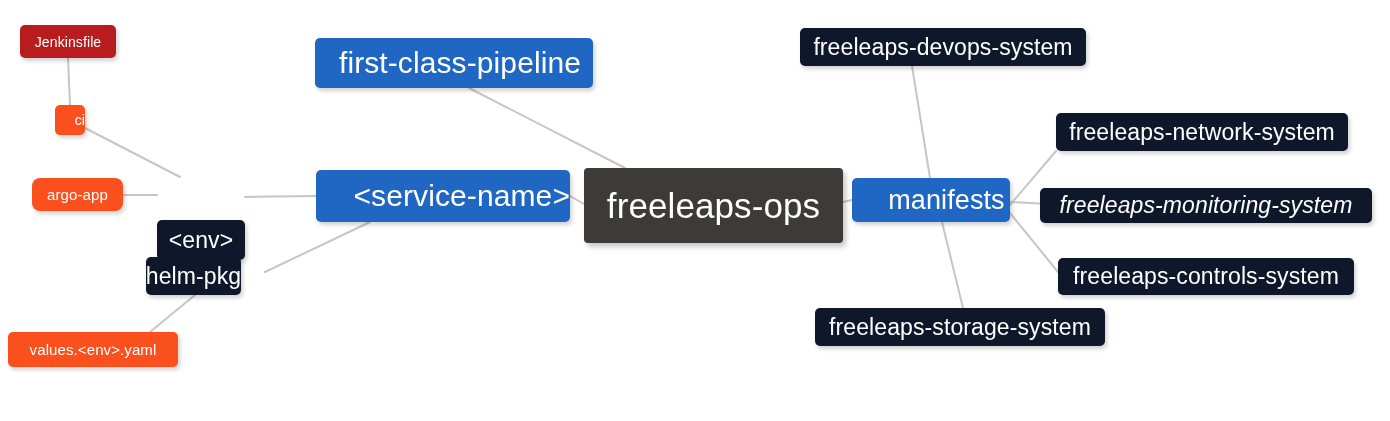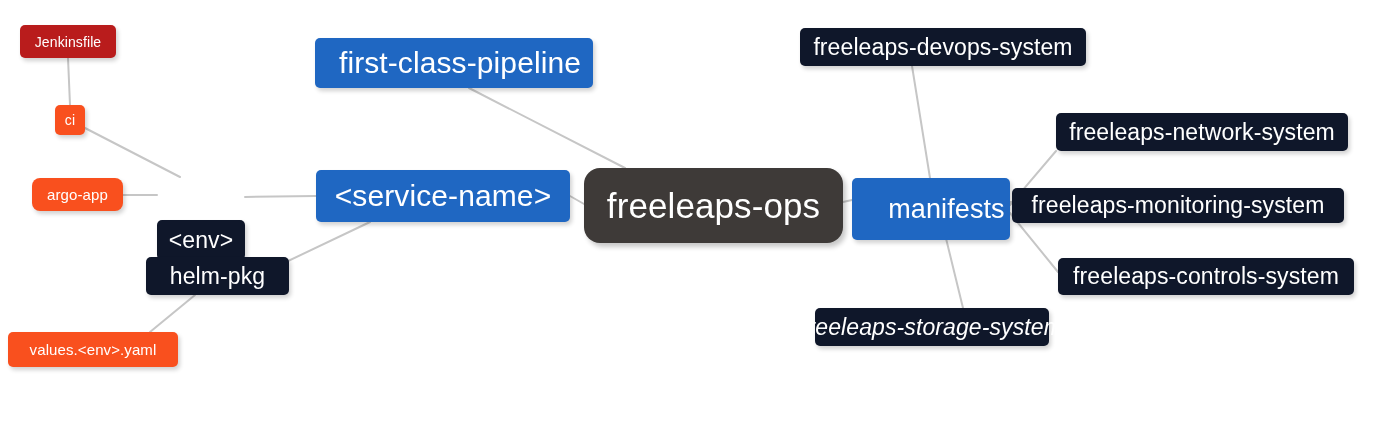--- a/index.html
+++ b/index.html
@@ -35,21 +35,21 @@
     color: #ffffff;
     border-radius: 5px;
     white-space: nowrap;
     box-shadow: 2px 3px 4px rgba(0,0,0,0.18);
     letter-spacing: 0.1px;
     line-height: 1;
     user-select: none;
   }
   .node-root {
     background: #3e3a38;
-    border-radius: 16px;
+    border-radius: 4px;
     font-size: 35px;
     box-shadow: 3px 4px 5px rgba(0,0,0,0.22);
   }
   .node-blue      { background: #1f67c2; }
   .node-green     { background: #0f172a; }
   .node-orange    { background: #b91c1c; }
   .node-red       { background: #f9501e; }
 
   .size-xl  { font-size: 30px; }
   .size-lg  { font-size: 27px; }
@@ -74,56 +74,56 @@
       <path d="M 930 178 L 912 66" stroke="#c6c6c6" stroke-width="2" fill="none" stroke-linecap="round"></path>
       <path d="M 1010 205 L 1056 151" stroke="#c6c6c6" stroke-width="2" fill="none" stroke-linecap="round"></path>
       <path d="M 1010 202 L 1048 204" stroke="#c6c6c6" stroke-width="2" fill="none" stroke-linecap="round"></path>
       <path d="M 1010 213 L 1058 272" stroke="#c6c6c6" stroke-width="2" fill="none" stroke-linecap="round"></path>
       <path d="M 942 222 L 963 308" stroke="#c6c6c6" stroke-width="2" fill="none" stroke-linecap="round"></path>
     </svg>
   <div id="node-layer">
       <div class="node node-root node-root" style="left: 584px; top: 168px; width: 259px; height: 75px;">
         <span>freeleaps-ops</span>
       </div>
-      <div class="node node-blue size-xl" style="left: 316px; top: 170px; width: 254px; height: 52px;">
+      <div class="node node-blue size-xl" style="left: 316px; top: 170px; width: 254px; height: 52px; justify-content: flex-end;">
         <span>&lt;service-name&gt;</span>
       </div>
       <div class="node node-blue size-xl" style="left: 315px; top: 38px; width: 278px; height: 50px; padding-left: 12px;">
         <span>first-class-pipeline</span>
       </div>
-      <div class="node node-blue size-lg" style="left: 852px; top: 178px; width: 158px; height: 62px; padding-left: 31px;">
+      <div class="node node-blue size-lg" style="left: 852px; top: 178px; width: 158px; height: 44px; padding-left: 31px;">
         <span>manifests</span>
       </div>
       <div class="node node-green size-md" style="left: 157px; top: 177px; width: 88px; height: 40px; margin-top: 43px;">
         <span>&lt;env&gt;</span>
       </div>
-      <div class="node node-green size-md" style="left: 146px; top: 257px; width: 143px; height: 38px;">
+      <div class="node node-green size-md" style="left: 146px; top: 257px; width: 95px; height: 38px;">
         <span>helm-pkg</span>
       </div>
       <div class="node node-orange size-xxs" style="left: 20px; top: 25px; width: 96px; height: 33px;">
         <span>Jenkinsfile</span>
       </div>
-      <div class="node node-red size-xxs" style="left: 55px; top: 105px; width: 30px; height: 30px;">
+      <div class="node node-red size-xxs" style="left: 55px; top: 105px; width: 30px; height: 30px; justify-content: flex-end;">
         <span>ci</span>
       </div>
       <div class="node node-red size-xs" style="left: 32px; top: 178px; width: 91px; height: 33px; border-radius: 8px;">
         <span>argo-app</span>
       </div>
       <div class="node node-red size-xs" style="left: 8px; top: 332px; width: 170px; height: 35px;">
         <span>values.&lt;env&gt;.yaml</span>
       </div>
       <div class="node node-green size-md" style="left: 800px; top: 28px; width: 286px; height: 38px;">
         <span>freeleaps-devops-system</span>
       </div>
       <div class="node node-green size-md" style="left: 1056px; top: 113px; width: 292px; height: 38px;">
         <span>freeleaps-network-system</span>
       </div>
-      <div class="node node-green size-md" style="left: 1012px; top: 188px; width: 332px; height: 35px;">
+      <div class="node node-green size-md" style="left: 1040px; top: 188px; width: 332px; height: 35px; font-style: italic;">
         <span>freeleaps-monitoring-system</span>
       </div>
       <div class="node node-green size-md" style="left: 1058px; top: 258px; width: 296px; height: 37px;">
         <span>freeleaps-controls-system</span>
       </div>
-      <div class="node node-green size-md" style="left: 815px; top: 308px; width: 234px; height: 38px; font-style: italic;">
+      <div class="node node-green size-md" style="left: 815px; top: 308px; width: 290px; height: 38px;">
         <span>freeleaps-storage-system</span>
       </div>
     </div>
 </div>
 
 </body></html>

